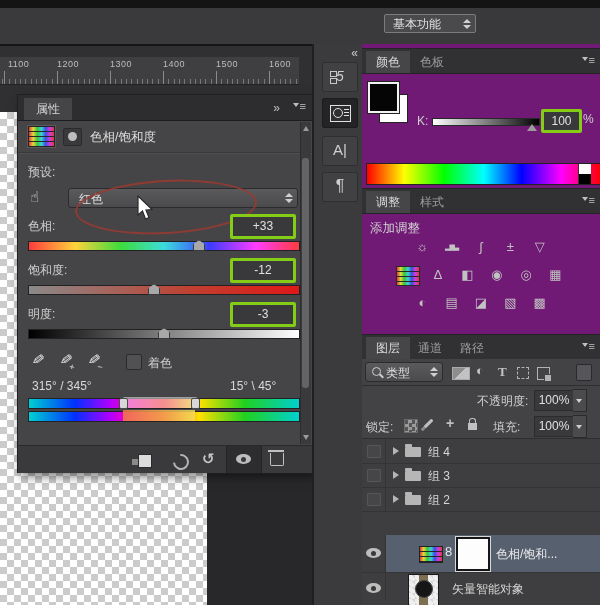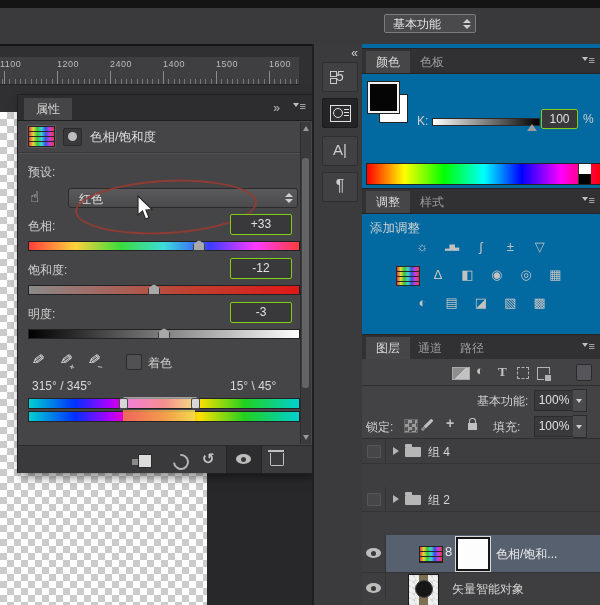--- a/index.html
+++ b/index.html
@@ -50,21 +50,21 @@
   #props-sep{left:0;top:57px;width:100%;height:1px;background:#39393b;border-bottom:1px solid #505052}
   .lbl{color:#cfcfcf;font-size:12px}
   .dropdown{background:linear-gradient(#5a5a5c,#4b4b4d);border:1px solid #2b2b2d;border-radius:3px;height:20px;box-sizing:border-box}
   .dropdown .val{position:absolute;left:10px;top:2px;font-size:12px;color:#e0e0e0}
   #preset-label{left:10px;top:69px}
   #preset-dd{left:50px;top:65px;width:230px}
   #tat-icon{left:12px;top:93px;font-size:15px;color:#d8d8d8}
   #channel-dd{left:50px;top:93px;width:230px}
   #red-ellipse{left:57px;top:85px;width:178px;height:50px;border:2px solid #9a3a30;border-radius:50%;transform:rotate(-3deg);opacity:.85}
   #cursor{left:118px;top:100px}
-  .valbox{background:#39393b;border:1px solid #84cc16;width:60px;height:19px;line-height:19px;text-align:center;color:#e0e0e0;font-size:12px;border-radius:2px}
+  .valbox{background:#39393b;border:3px solid #84cc16;width:60px;height:19px;line-height:19px;text-align:center;color:#e0e0e0;font-size:12px;border-radius:2px}
   #hue-label{left:10px;top:123px}
   #hue-val{left:212px;top:119px}
   .slider{left:10px;width:270px;height:8px;border:1px solid #222224}
   #hue-slider{top:146px;background:linear-gradient(to right,#ff3c3c,#ffd23c 17%,#3cdc3c 34%,#3cdcdc 50%,#3c3cff 67%,#ff3cff 84%,#ff3c3c)}
   .sl-handle{position:absolute;top:-2px;width:12px;height:11px;background:#a8a8a8;
      clip-path:polygon(50% 0,100% 42%,100% 100%,0 100%,0 42%);box-shadow:inset 0 0 0 1px #3a3a3a}
   #sat-label{left:10px;top:167px}
   #sat-val{left:212px;top:163px}
   #sat-slider{top:190px;background:linear-gradient(to right,#8a8a8a,#c04030 60%,#e01818)}
   #light-label{left:10px;top:211px}
@@ -107,21 +107,21 @@
   #dock-history::before{content:"";position:absolute;left:7px;top:8px;width:5px;height:4px;border:1px solid #c8c8c8}
   #dock-history::after{content:"";position:absolute;left:7px;top:15px;width:5px;height:4px;border:1px solid #c8c8c8}
   #dock-info{top:54px;background:#242426;border-color:#1c1c1e}
   #dock-info .badge{position:absolute;left:7px;top:6px;width:19px;height:15px;border:1px solid #e0e0e0;background:#2e2e30}
   #dock-info .badge::before{content:"";position:absolute;left:2px;top:2px;width:8px;height:8px;border:1.5px solid #e0e0e0;border-radius:50%}
   #dock-info .badge::after{content:"";position:absolute;right:1px;top:3px;width:5px;height:7px;
      background:repeating-linear-gradient(to bottom,#e0e0e0 0 1px,transparent 1px 3px)}
   #dock-character{top:92px;line-height:26px;font-size:15px}
   #dock-paragraph{top:128px;line-height:26px;font-size:16px}
   
-  #panels{left:362px;top:44px;width:238px;height:561px;background:#0369a1}
+  #panels{left:362px;top:44px;width:238px;height:561px;background:#701a75}
   .tabbar{position:absolute;left:0;width:100%;height:24px;background:#313133;border-bottom:1px solid #242426;border-top:1px solid #242426}
   .tab{position:absolute;top:2px;height:22px;line-height:22px;padding:0 10px;font-size:12px;color:#9c9c9e}
   .tab.active{background:#464648;color:#dadada}
   .tab-menu{position:absolute;right:5px;top:5px}
   
   #color-tabbar{top:4px}
   #swatch-bg{left:17px;top:50px;width:27px;height:27px;background:#fff;border:1px solid #232325}
   #swatch-fg{left:6px;top:38px;width:27px;height:27px;background:#050505;border:2px solid #f2f2f2;outline:1px solid #232325}
   #k-label{left:55px;top:70px}
   #k-slider{left:70px;top:74px;width:106px;height:6px;border:1px solid #28282a;background:linear-gradient(to right,#fff,#000)}
@@ -209,23 +209,23 @@
     <span>基本功能</span>
     <span class="updn">
         <b></b>
         <i></i>
       </span>
   </div>
 </div>
 
 <div class="abs" id="docarea">
   <div class="abs" id="ruler">
-    <span style="left:0">1100</span>
+    <span style="left:8px">1100</span>
     <span style="left:57px">1200</span>
-    <span style="left:110px">2400</span>
+    <span style="left:110px">1300</span>
     <span style="left:163px">1400</span>
     <span style="left:216px">1500</span>
     <span style="left:269px">1600</span>
   </div>
   <div class="abs checker" id="canvas-checker"></div>
   <div class="abs" id="pasteboard-right"></div>
 </div>
 
 <div class="abs" id="props">
   <div class="abs" id="props-tabbar">
@@ -360,29 +360,37 @@
     <span class="adjicon">▩</span>
   </div>
 
   <div class="tabbar" id="layers-tabbar">
     <div class="tab active" style="left:4px">图层</div>
     <div class="tab" style="left:46px">通道</div>
     <div class="tab" style="left:88px">路径</div>
     <div class="tab-menu panel-menu"><span class="dn"></span><span>≡</span></div>
   </div>
   <div class="abs" id="lp-filterrow">
+    <div class="abs dropdown" id="type-dd">
+      <span class="mag"></span>
+      <span class="val">类型</span>
+      <span class="updn">
+          <b></b>
+          <i></i>
+        </span>
+    </div>
     <span class="abs" id="f-image"></span>
     <span class="abs ficon" id="f-adj">◐</span>
     <span class="abs ficon" id="f-type">T</span>
     <span class="abs" id="f-shape"></span>
     <span class="abs" id="f-smart"></span>
     <span class="abs" id="f-switch"></span>
   </div>
   <div class="abs" id="lp-blendrow">
-    <span class="abs lbl" id="opacity-label">基本功能:</span>
+    <span class="abs lbl" id="opacity-label">不透明度:</span>
     <span class="abs spin" id="opacity-val">100%</span>
     <span class="abs spin-arrow" id="opacity-arrow"></span>
   </div>
   <div class="abs" id="lp-lockrow">
     <span class="abs lbl" id="lock-label">锁定:</span>
     <span class="abs" id="lk-checker"></span>
     <span class="abs" id="lk-brush"></span>
     <span class="abs" id="lk-move">+</span>
     <span class="abs" id="lk-lock"></span>
     <span class="abs lbl" id="fill-label">填充:</span>
@@ -392,20 +400,28 @@
 
   <div class="abs" id="layerlist">
     <div class="lrow" id="lrow-g4">
       <span class="viswell">
           <span class="vis-empty"></span>
         </span>
       <span class="tri-r"></span>
       <span class="folder"></span>
       <span class="lname">组 4</span>
     </div>
+    <div class="lrow" id="lrow-g3">
+      <span class="viswell">
+          <span class="vis-empty"></span>
+        </span>
+      <span class="tri-r"></span>
+      <span class="folder"></span>
+      <span class="lname">组 3</span>
+    </div>
     <div class="lrow" id="lrow-g2">
       <span class="viswell">
           <span class="vis-empty"></span>
         </span>
       <span class="tri-r"></span>
       <span class="folder"></span>
       <span class="lname">组 2</span>
     </div>
     <div class="lrow" id="lrow-adj">
       <span class="selbg"></span>

